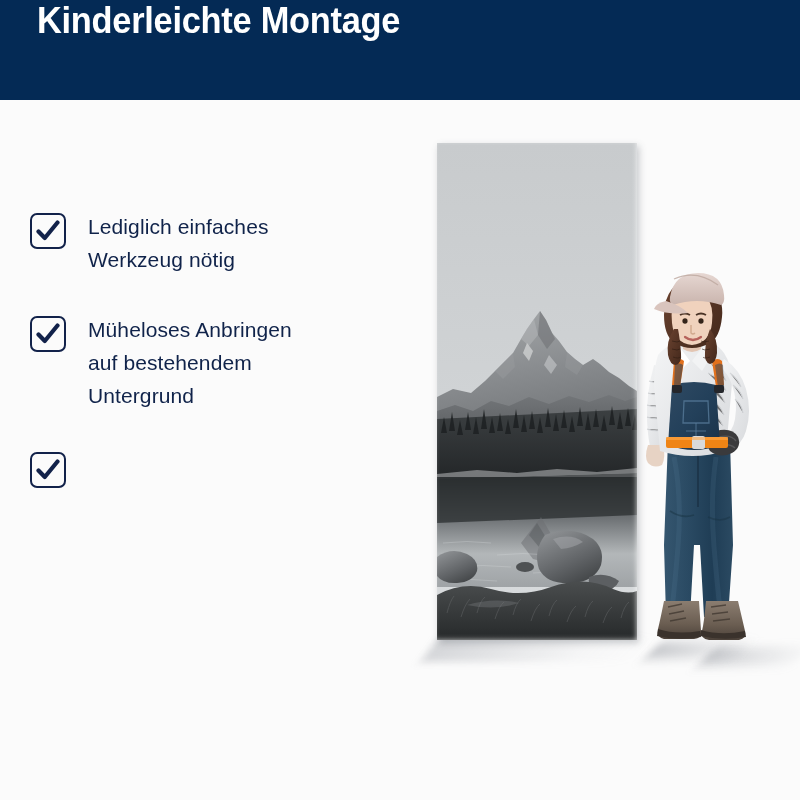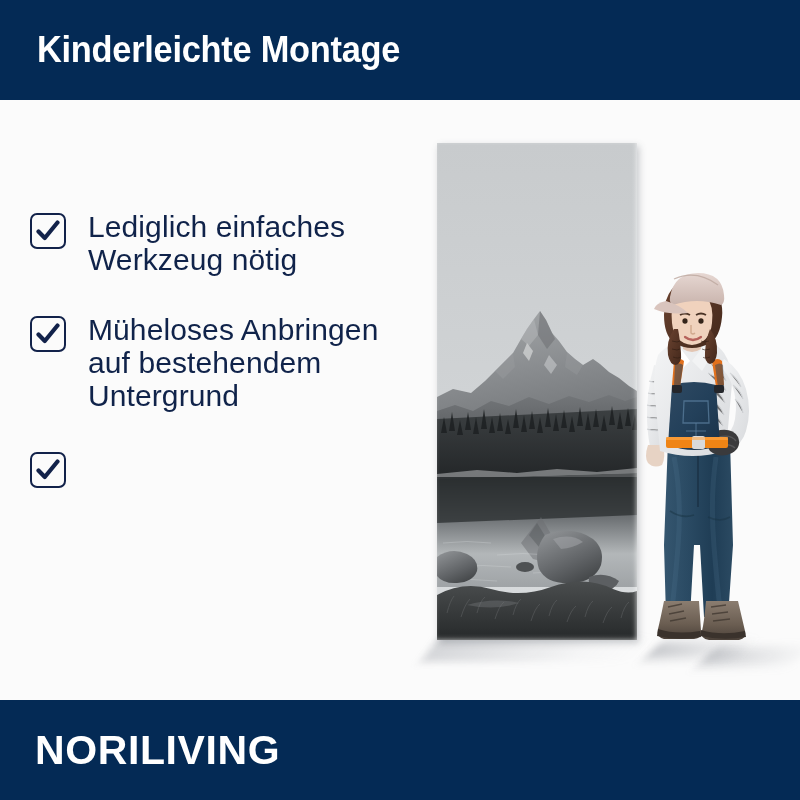--- a/index.html
+++ b/index.html
@@ -24,21 +24,21 @@
 
   
   .header-bar {
     position: absolute;
     left: 0;
     top: 0;
     width: 800px;
     height: 100px;
     background: #042a55;
     display: flex;
-    align-items: center;
+    align-items: flex-start;
   }
   .header-title {
     margin-left: 37px;
     color: #ffffff;
     font-family: "Liberation Sans Narrow", "Liberation Sans", "DejaVu Sans", sans-serif;
     font-size: 37px;
     font-weight: 700;
     letter-spacing: -0.3px;
     white-space: nowrap;
     transform: scaleX(0.93);
@@ -68,21 +68,21 @@
     display: flex;
     align-items: center;
     justify-content: center;
   }
   .checkbox svg {
     display: block;
   }
   .feature-text {
     margin-left: 22px;
     color: #10234a;
-    font-size: 30px;
+    font-size: 21px;
     font-weight: 400;
     line-height: 33px;
     letter-spacing: 0.1px;
     white-space: pre-line;
   }
 
   
   .scene {
     position: absolute;
     left: 400px;
@@ -485,17 +485,14 @@
             <path d="M61 112 q6 2 7 0"></path>
           <path d="M97 96 q-6 2 -8 0"></path>
             <path d="M98 104 q-6 2 -8 0"></path>
             <path d="M98 112 q-6 2 -7 0"></path>
         </g>
       </svg>
     </div>
 
   </div>
 
-  <div class="footer-bar">
-    <div class="footer-brand">NORILIVING</div>
-  </div>
 
 </div>
 
 </body></html>

